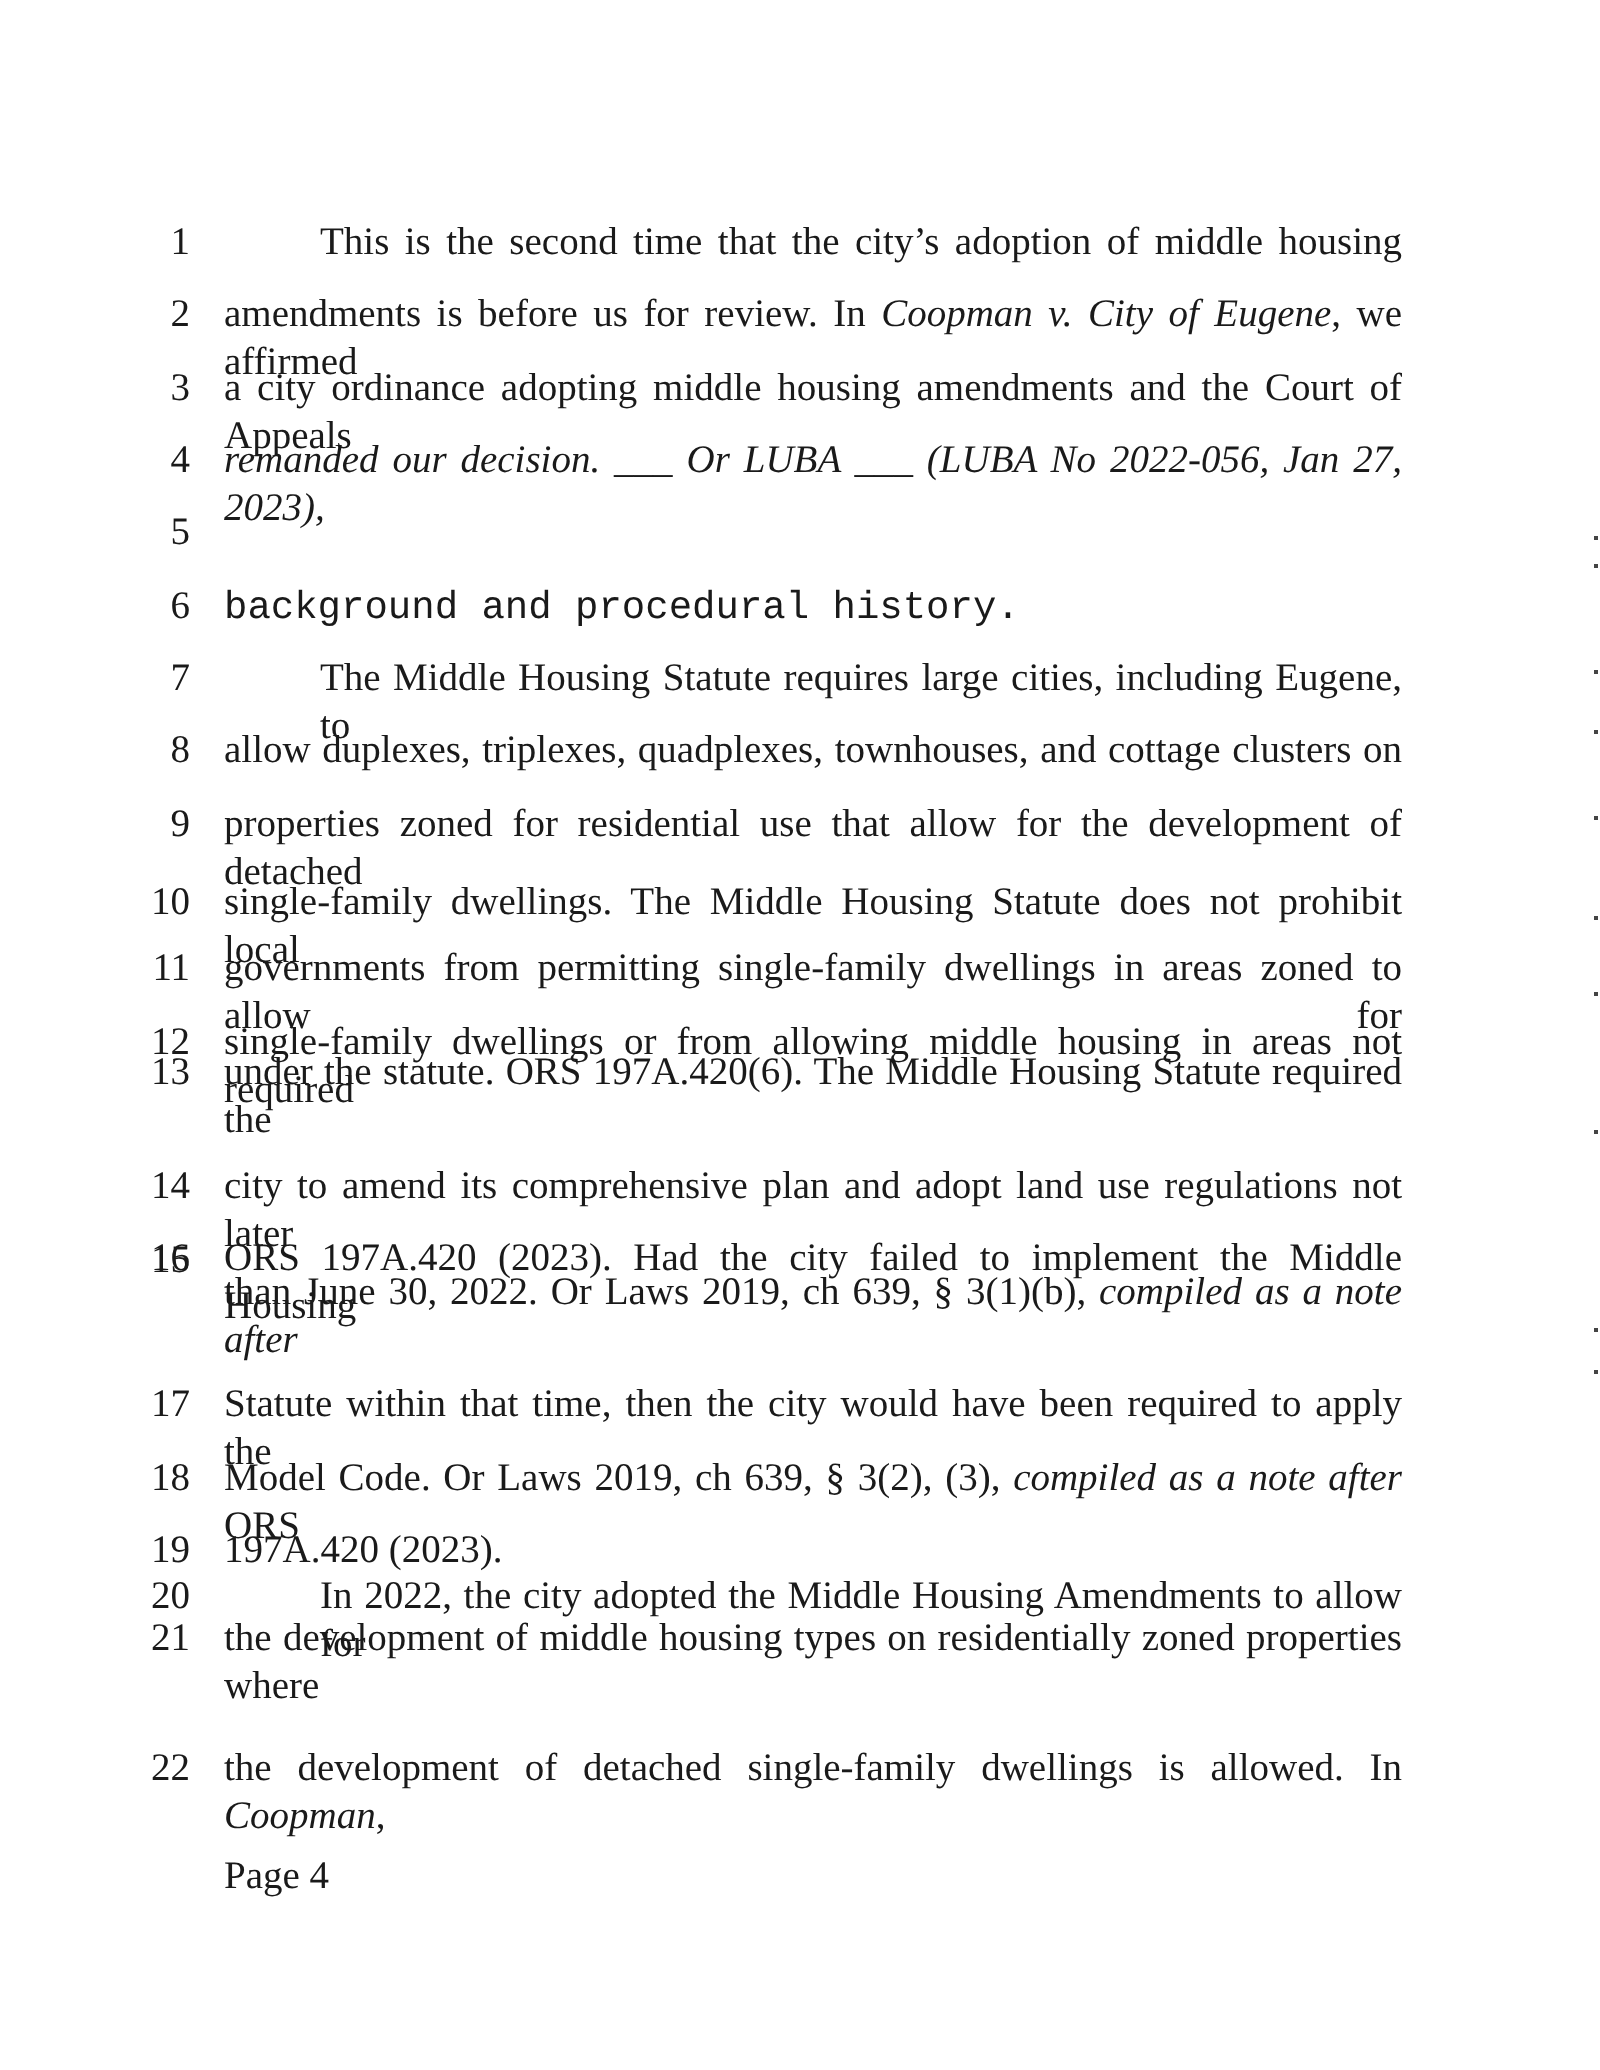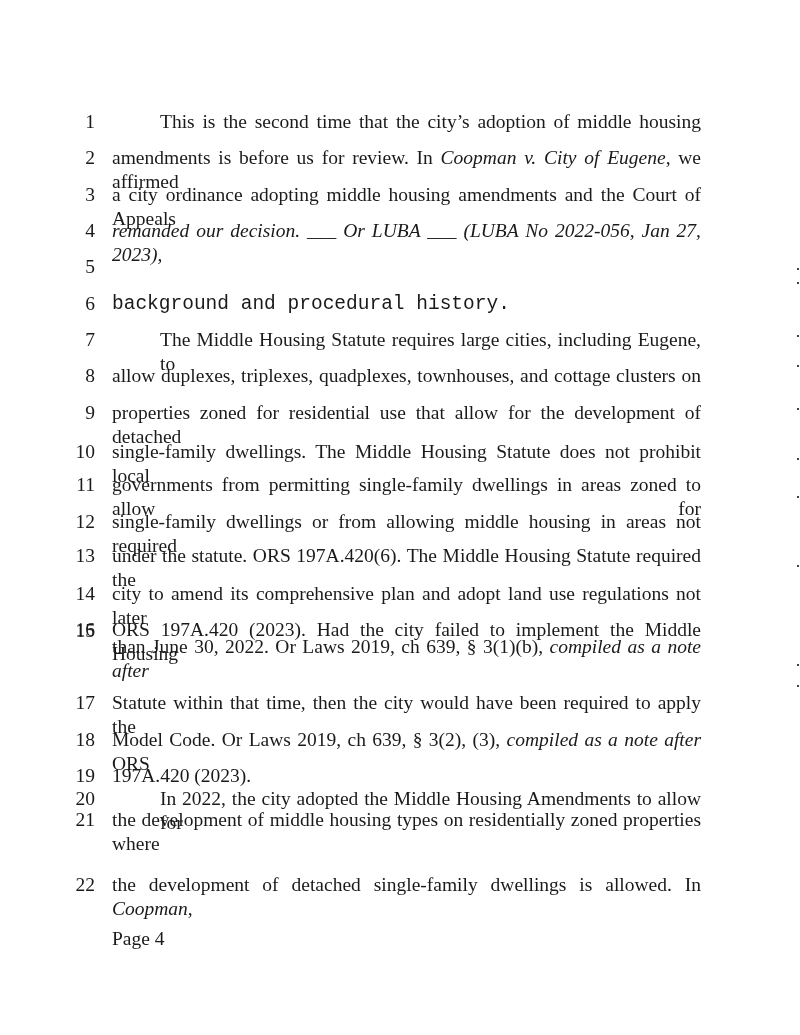--- a/index.html
+++ b/index.html
@@ -63,21 +63,21 @@
         <span class="txt" style="white-space: normal;"><span>single-family dwellings. The Middle Housing Statute does not prohibit local</span></span>
       </div>
       <div class="line" style="top: 473.3px;">
         <span class="ln">11</span>
         <span class="txt" style="white-space: normal;"><span>governments from permitting single-family dwellings in areas zoned to allow for</span></span>
       </div>
       <div class="line" style="top: 509.63px;">
         <span class="ln">12</span>
         <span class="txt" style="white-space: normal;"><span>single-family dwellings or from allowing middle housing in areas not required</span></span>
       </div>
-      <div class="line" style="top: 544px;">
+      <div class="line" style="top: 525px;">
         <span class="ln">13</span>
         <span class="txt" style="white-space: normal;"><span>under the statute. ORS 197A.420(6). The Middle Housing Statute required the</span></span>
       </div>
       <div class="line" style="top: 582.29px;">
         <span class="ln">14</span>
         <span class="txt" style="white-space: normal;"><span>city to amend its comprehensive plan and adopt land use regulations not later</span></span>
       </div>
       <div class="line" style="top: 618.62px;">
         <span class="ln">15</span>
         <span class="txt" style="white-space: normal; margin-top: 16px;"><span>than June 30, 2022. Or Laws 2019, ch 639, § 3(1)(b), </span><i>compiled as a note after</i></span>

